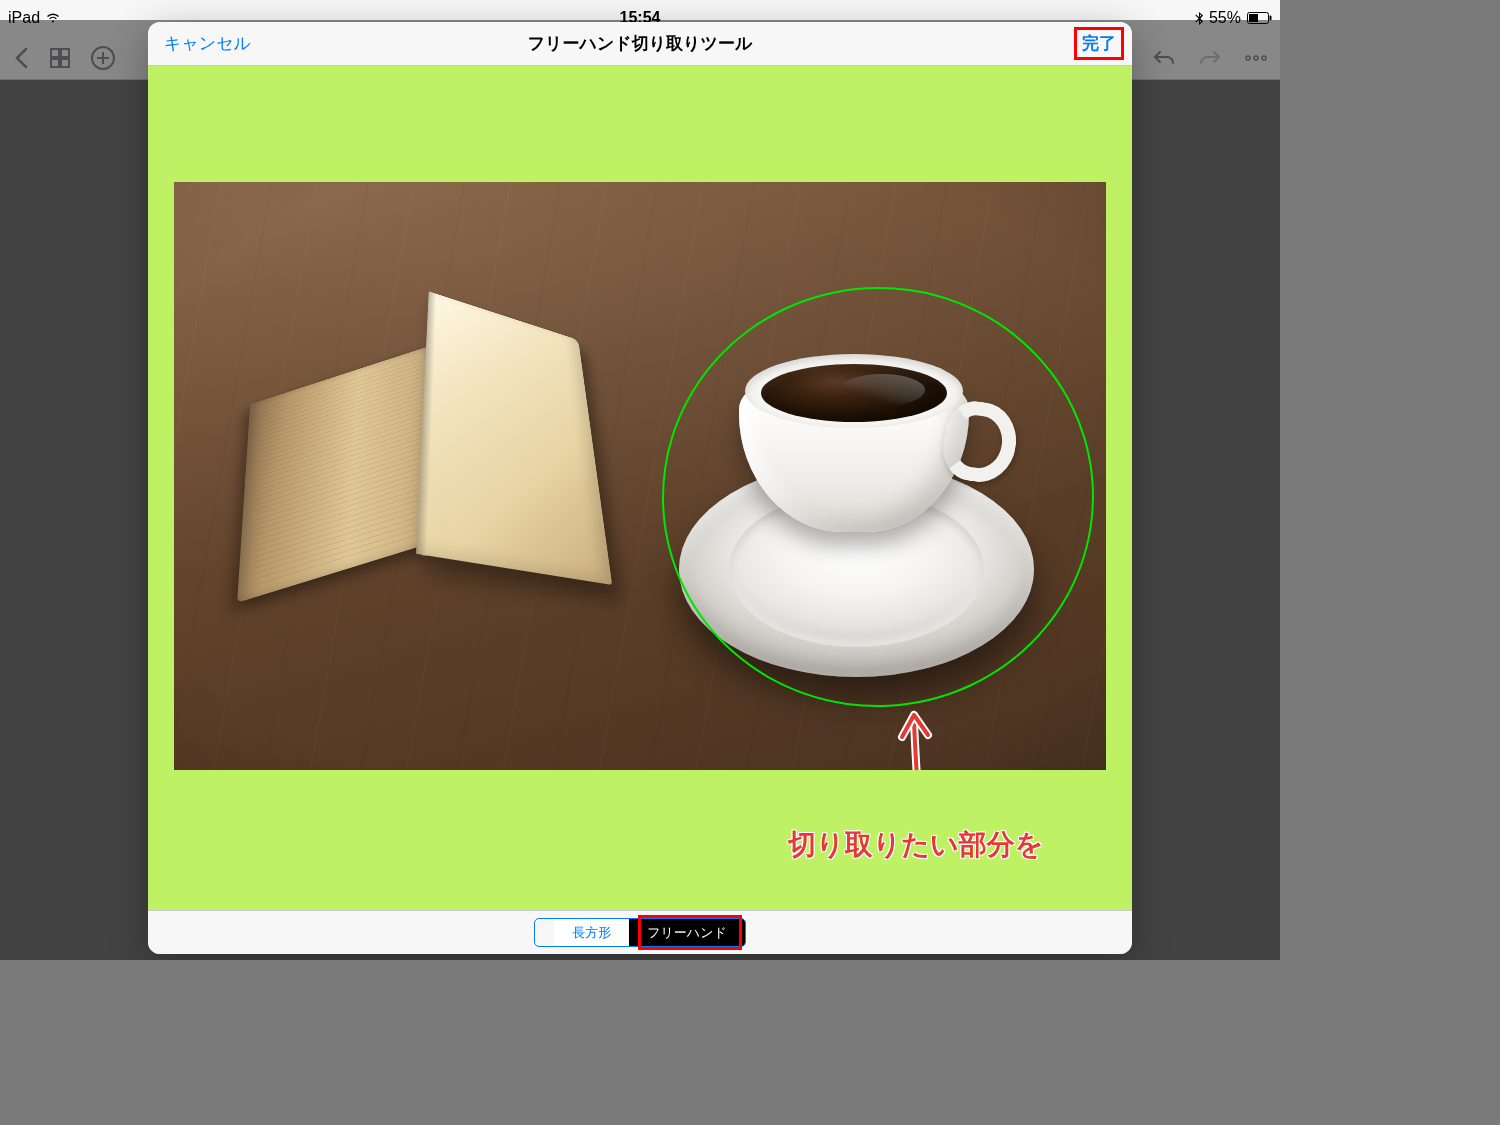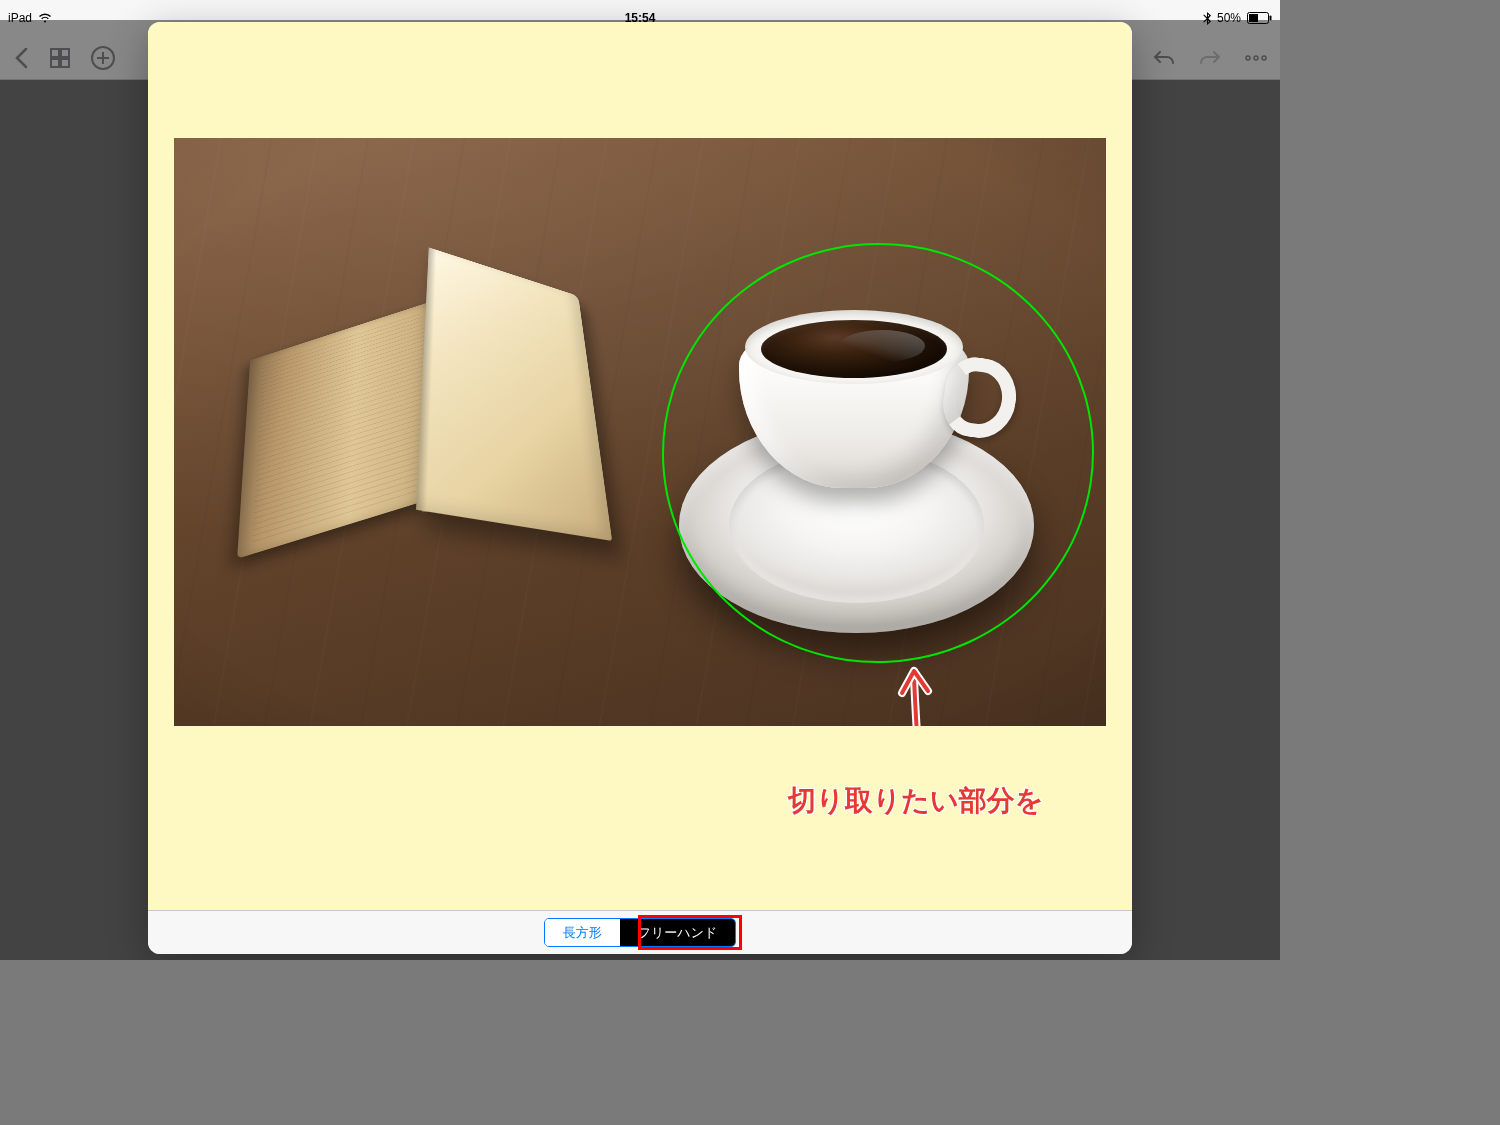--- a/index.html
+++ b/index.html
@@ -11,21 +11,21 @@
       overflow: hidden;
       position: relative;
     }
     .status-bar {
       height: 36px;
       background: #f7f7f7;
       display: flex;
       align-items: center;
       justify-content: space-between;
       padding: 0 8px;
-      font-size: 12px;
+      font-size: 16px;
       color: #000;
     }
     .status-left, .status-right { display: flex; align-items: center; gap: 6px; }
     .status-center { position: absolute; left: 50%; transform: translateX(-50%); font-weight: 700; }
     .wifi-icon, .bt-icon, .battery-icon { display: inline-flex; align-items: center; }
     
     .main-toolbar {
       height: 44px;
       background: #f7f7f7;
       display: flex;
@@ -87,21 +87,21 @@
       position: absolute;
       top: -5px;
       left: -8px;
       right: -8px;
       bottom: -5px;
       border: 3px solid #ff0000;
     }
     
     .modal-body {
       flex: 1;
-      background: #fef9c3;
+      background: #bef264;
       position: relative;
       display: flex;
       align-items: center;
       justify-content: center;
     }
     
     .photo-container {
       position: absolute;
       top: 116px;
       left: 26px;
@@ -265,20 +265,21 @@
       align-items: center;
       justify-content: center;
       position: relative;
     }
     .segmented {
       display: flex;
       border: 1px solid #007aff;
       border-radius: 5px;
       overflow: hidden;
       height: 29px;
+      padding-left: 19px;
     }
     .seg-btn {
       padding: 0 18px;
       font-size: 13px;
       display: flex;
       align-items: center;
       background: #fff;
       color: #007aff;
     }
     .seg-btn.active { background: #000000; color: #fff; }
@@ -304,21 +305,21 @@
         </svg>
     </span>
   </div>
   <div class="status-center">15:54</div>
   <div class="status-right">
     <span class="bt-icon">
       <svg width="8" height="13" viewBox="0 0 8 13">
           <path d="M4 0v5.3L1 2.5 0.3 3.2 3.6 6.5 0.3 9.8 1 10.5 4 7.7V13l4-3.5L5.4 6.5 8 3.5 4 0zm1 2.2L6.3 3.5 5 4.8V2.2zm0 8.6V8.2l1.3 1.3L5 10.8z" fill="#000"></path>
         </svg>
     </span>
-    <span>50%</span>
+    <span>55%</span>
     <span class="battery-icon">
       <svg width="25" height="12" viewBox="0 0 25 12">
           <rect x="0.5" y="0.5" width="21" height="11" rx="2" fill="none" stroke="#000"></rect>
           <rect x="2" y="2" width="9" height="8" fill="#000"></rect>
           <rect x="22.5" y="3.5" width="2" height="5" rx="1" fill="#000"></rect>
         </svg>
     </span>
   </div>
 </div>
 
@@ -359,20 +360,28 @@
           <circle cx="12" cy="3" r="2" fill="none" stroke="#8e8e93" stroke-width="1.5"></circle>
           <circle cx="20" cy="3" r="2" fill="none" stroke="#8e8e93" stroke-width="1.5"></circle>
         </svg>
     </span>
   </div>
 </div>
 
 <div class="dimmer"></div>
 
 <div class="modal">
+  <div class="modal-header">
+    <span class="modal-btn">キャンセル</span>
+    <span class="modal-title">フリーハンド切り取りツール</span>
+    <span class="modal-btn modal-done">
+      <span>完了</span>
+      <span class="done-highlight"></span>
+    </span>
+  </div>
 
   <div class="modal-body">
     <div class="photo-container">
       <div class="photo">
         <div class="table-bg"></div>
         <div class="book">
           <div class="book-left"></div>
           <div class="page-edge"></div>
           <div class="book-right"></div>
         </div>

